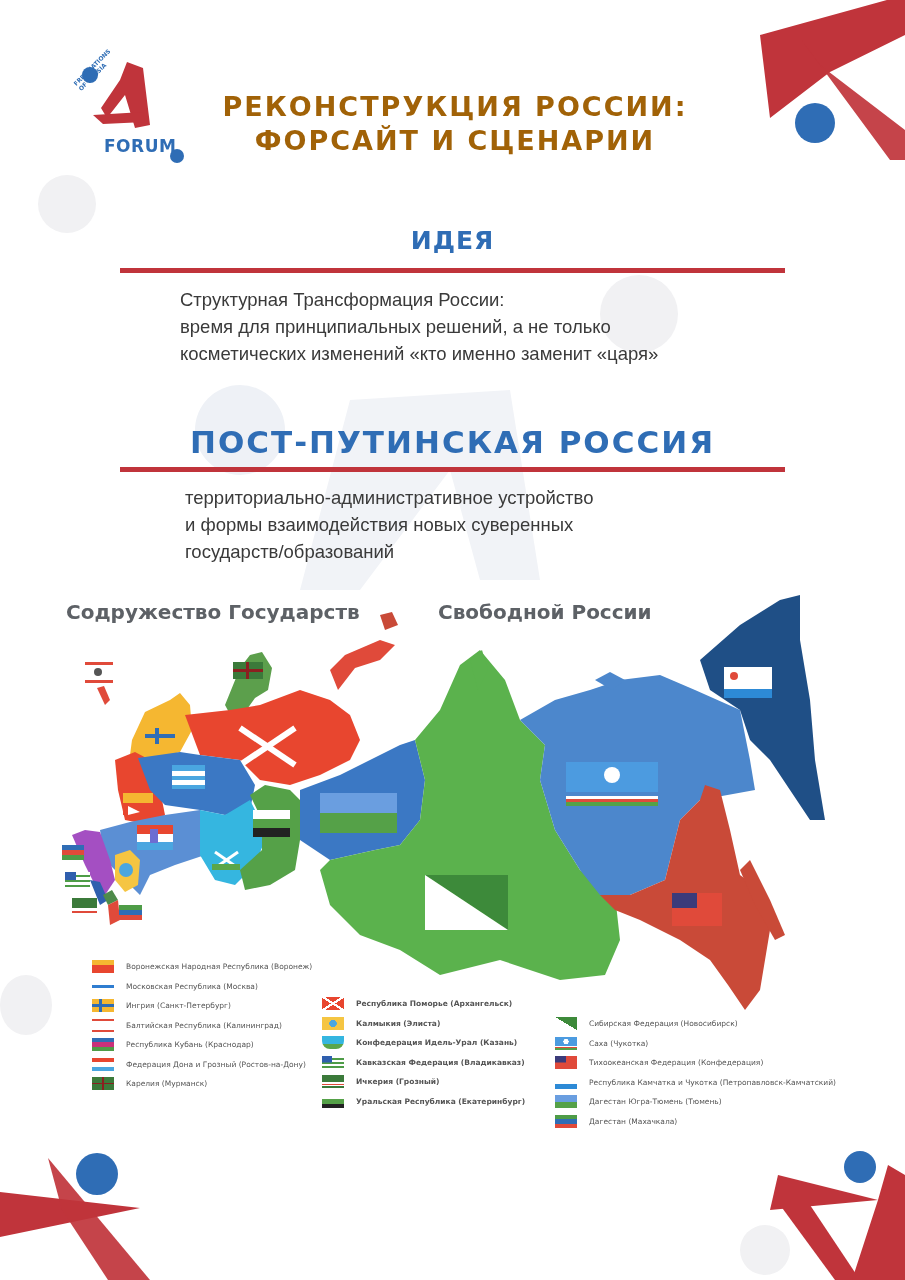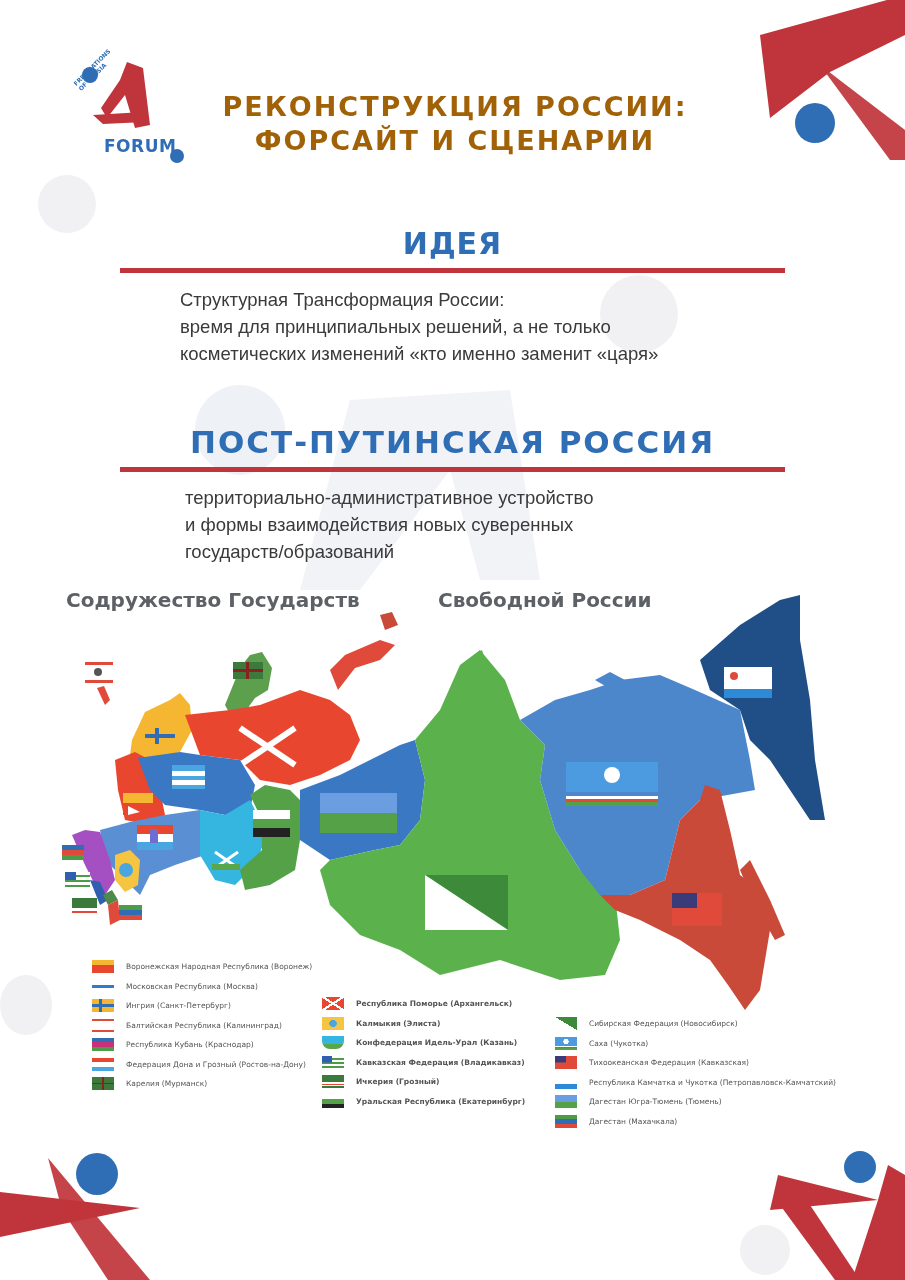--- a/index.html
+++ b/index.html
@@ -35,21 +35,21 @@
     letter-spacing: 1px;
   }
   .rule { position: absolute; left: 120px; width: 665px; height: 5px; background: #c0343b; }
 
   .body-text {
     position: absolute; font-size: 18.5px; line-height: 27px; color: #3a3a3a;
     font-family: "Liberation Sans", sans-serif;
   }
 
   .map-caption {
-    position: absolute; top: 588px; font-size: 20px; font-weight: bold;
+    position: absolute; top: 600px; font-size: 20px; font-weight: bold;
     color: #5d6166; font-family: "DejaVu Sans", sans-serif;
   }
 
   .map-svg { position: absolute; left: 0; top: 585px; }
 
   
   .legend-col { position: absolute; }
   .legend-item { display: flex; align-items: center; height: 19.5px; }
   .legend-flag { width: 22px; height: 13px; margin-right: 12px; flex-shrink: 0; position: relative; overflow: hidden; }
   .legend-label { font-size: 7.5px; color: #545454; white-space: nowrap; font-family: "DejaVu Sans", sans-serif; }
@@ -93,21 +93,21 @@
   <circle cx="112" cy="96" r="7" fill="#2f6db5"></circle>
 </svg>
 <div class="logo-text-arc">FREE NATIONS OF RUSSIA</div>
 <div class="logo-text-forum">FORUM</div>
 
 <div class="page-title">
   <div>РЕКОНСТРУКЦИЯ РОССИИ:</div>
   <div>ФОРСАЙТ И СЦЕНАРИИ</div>
 </div>
 
-<div class="section-heading" style="top:226px; font-size:30px;">ИДЕЯ</div>
+<div class="section-heading" style="top:226px; font-size:25px;">ИДЕЯ</div>
 <div class="rule" style="top:268px;"></div>
 <div class="body-text" style="left:180px; top:286px;">
   <div>Структурная Трансформация России:</div>
   <div>время для принципиальных решений, а не только</div>
   <div>косметических изменений «кто именно заменит «царя»</div>
 </div>
 
 <div class="section-heading" style="top:424px; font-size:31px; letter-spacing:2px;">ПОСТ-ПУТИНСКАЯ РОССИЯ</div>
 <div class="rule" style="top:467px;"></div>
 <div class="body-text" style="left:185px; top:484px;">
@@ -325,21 +325,21 @@
   <div class="legend-item">
     <div class="legend-flag" style="background:linear-gradient(to bottom left, #3d8a3a 50%, #fff 50%);"></div>
     <span class="legend-label">Сибирская Федерация (Новосибирск)</span>
   </div>
   <div class="legend-item">
     <div class="legend-flag" style="background:radial-gradient(circle at 50% 35%, #fff 0 18%, transparent 20%), linear-gradient(#4c9be0 0 72%, #fff 72% 80%, #e04a3a 80% 88%, #55a148 88% 100%);"></div>
     <span class="legend-label">Саха (Чукотка)</span>
   </div>
   <div class="legend-item">
     <div class="legend-flag" style="background:linear-gradient(90deg, #3b3b7a 0 50%, transparent 50%) 0 0/100% 50% no-repeat, #e04a3a;"></div>
-    <span class="legend-label">Тихоокеанская Федерация (Кавказская)</span>
+    <span class="legend-label">Тихоокеанская Федерация (Конфедерация)</span>
   </div>
   <div class="legend-item">
     <div class="legend-flag" style="background:linear-gradient(#fff 0 65%, #2d8ad6 65% 100%);"></div>
     <span class="legend-label">Республика Камчатка и Чукотка (Петропавловск-Камчатский)</span>
   </div>
   <div class="legend-item">
     <div class="legend-flag" style="background:linear-gradient(#6a9ee0 0 50%, #55a148 50% 100%);"></div>
     <span class="legend-label">Дагестан Югра-Тюмень (Тюмень)</span>
   </div>
   <div class="legend-item">

